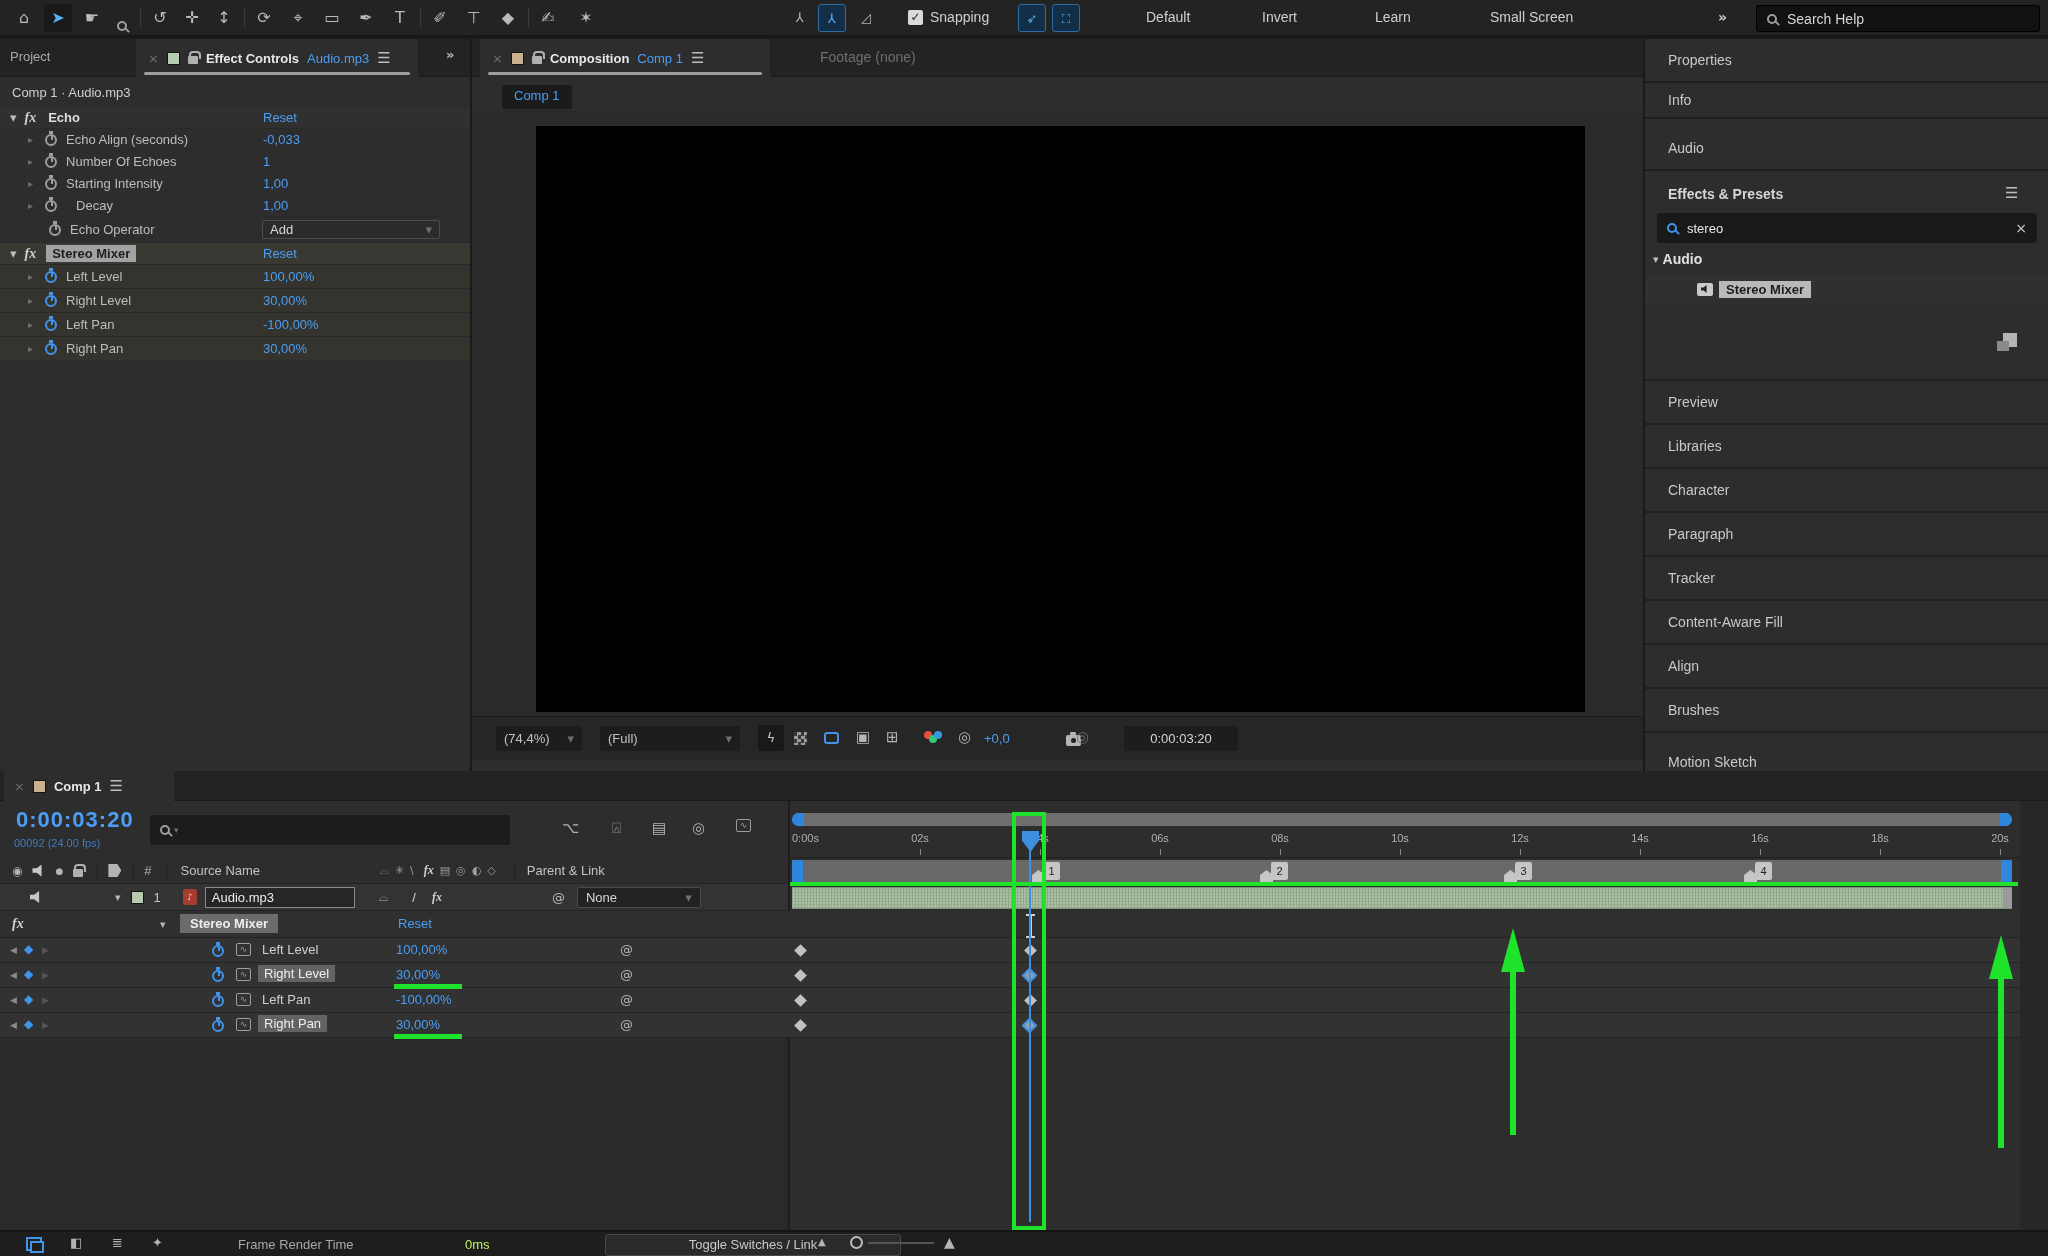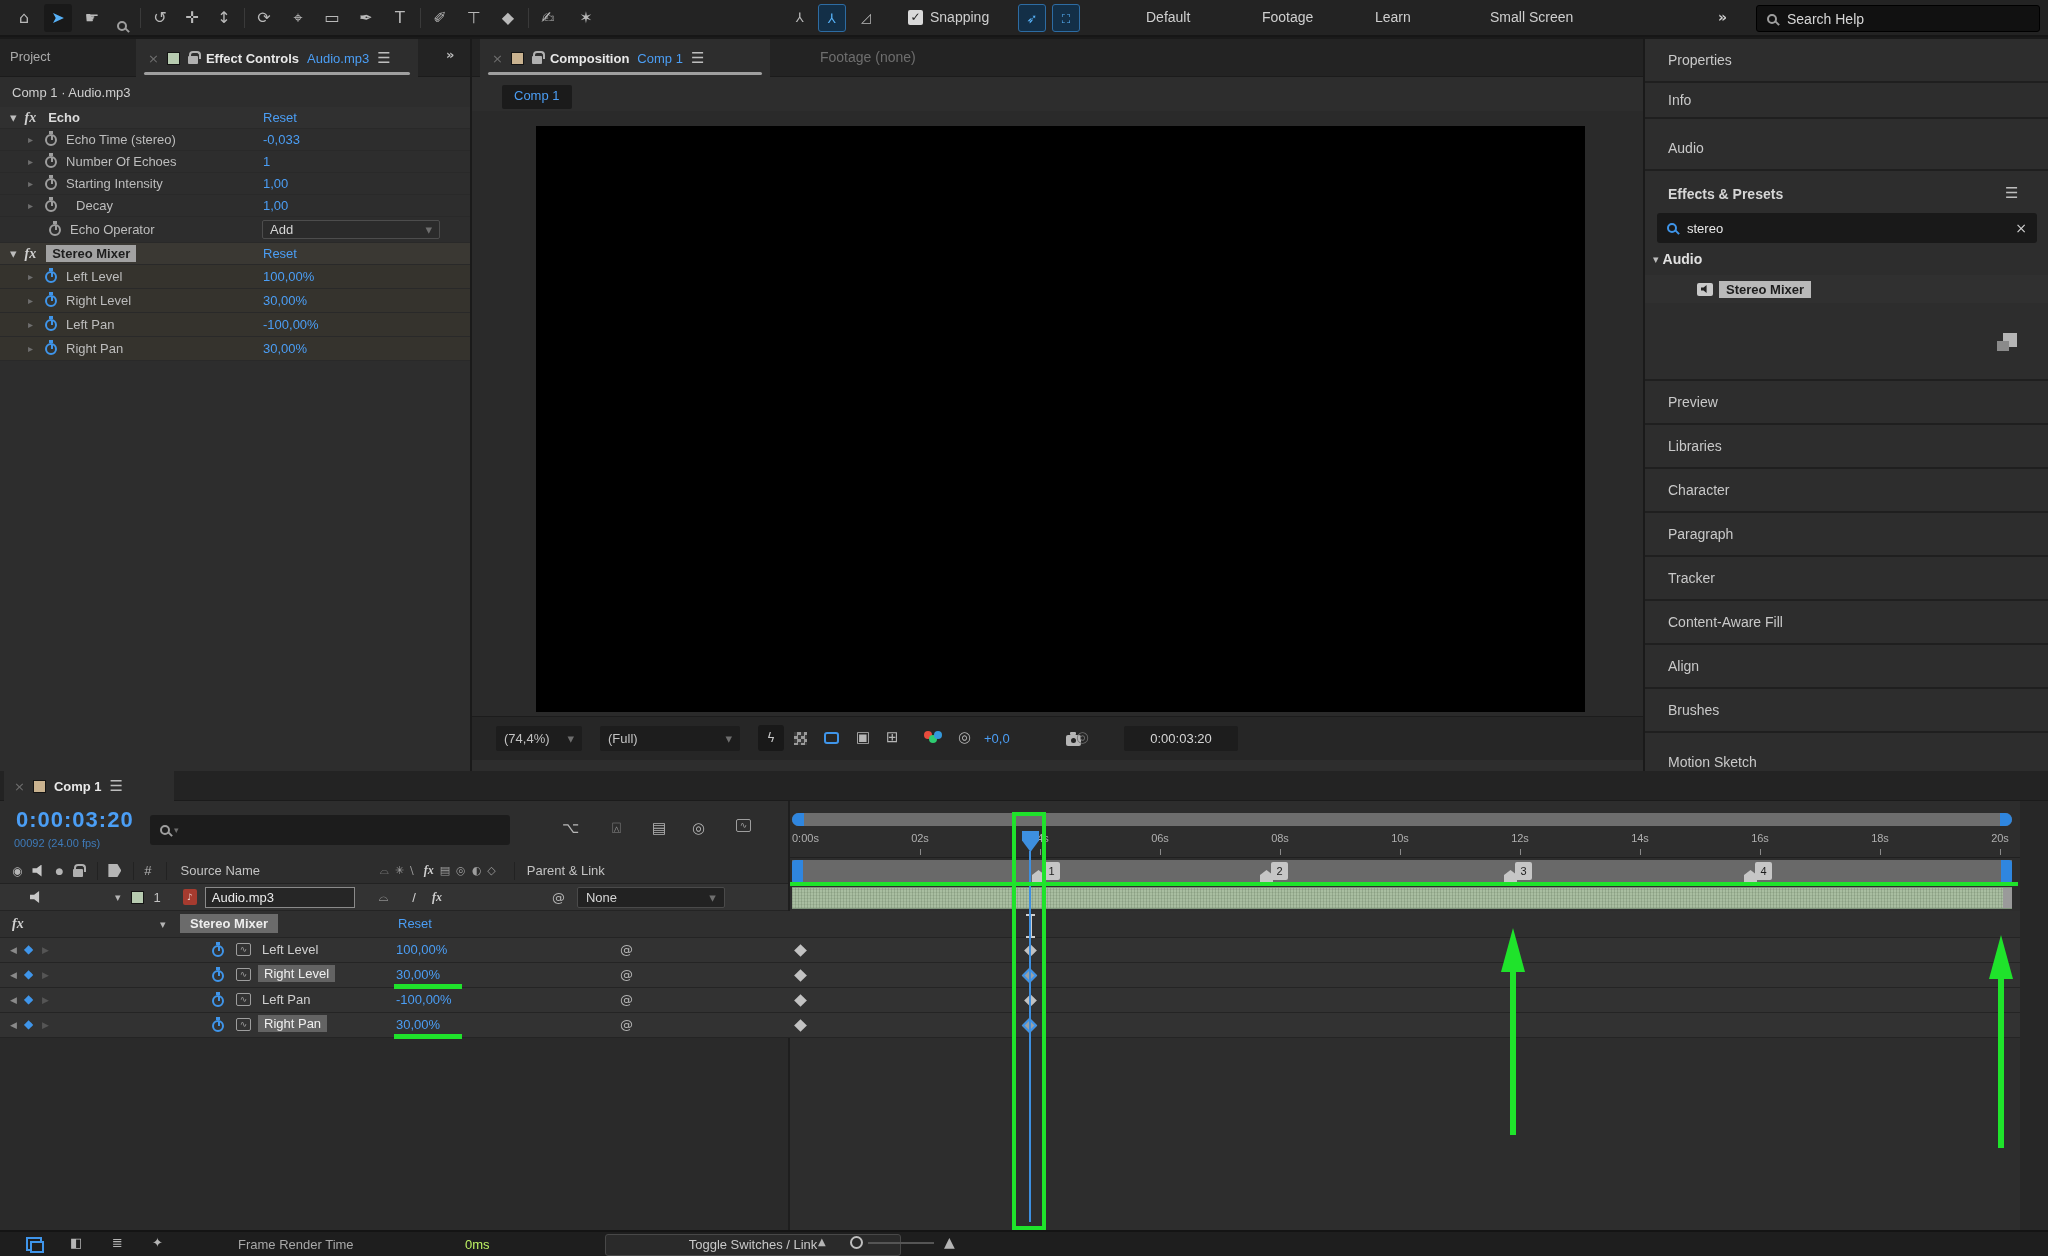--- a/index.html
+++ b/index.html
@@ -110,21 +110,21 @@
   <span class="tool g" style="left:572px">✶</span>
 
   <span class="tool g dim" style="left:786px;font-size:13px">⅄</span>
   <span class="tool g bluebox" style="left:818px;font-size:13px">⅄</span>
   <span class="tool g dim" style="left:852px;font-size:13px">◿</span>
   <span class="abs chk g" style="left:908px;top:10px">✓</span>
   <span class="ws" style="left:930px">Snapping</span>
   <span class="tool g bluebox" style="left:1018px;font-size:13px">➶</span>
   <span class="tool g bluebox" style="left:1052px;font-size:12px">⛶</span>
   <span class="ws" style="left:1146px">Default</span>
-  <span class="ws" style="left:1262px">Footage</span>
+  <span class="ws" style="left:1262px">Invert</span>
   <span class="ws" style="left:1375px">Learn</span>
   <span class="ws" style="left:1490px">Small Screen</span>
   <span class="ws g" style="left:1718px;font-weight:bold">»</span>
   <div id="searchhelp">
     <span class="mag"></span>
     <span>Search Help</span>
   </div>
 </div>
 
 <div class="panel" id="ec-panel" style="left:0;top:39px;width:470px;height:732px">
@@ -145,21 +145,21 @@
 
   <div class="ecrow" style="top:68px;background:#303030">
     <span class="g" style="margin-left:10px;color:#bdbdbd">▾</span>
     <span class="fxicon" style="margin-left:8px">fx</span>
     <span class="echdr" style="margin-left:12px">Echo</span>
     <span class="ec-val blue">Reset</span>
   </div>
   <div class="ecrow" style="top:90px">
     <span class="g dim" style="margin-left:28px;font-size:10px">▸</span>
     <span class="sw" style="margin-left:12px"></span>
-    <span class="lbl" style="margin-left:9px">Echo Time (stereo)</span>
+    <span class="lbl" style="margin-left:9px">Echo Align (seconds)</span>
     <span class="ec-val blue">-0,033</span>
   </div>
   <div class="ecrow" style="top:112px">
     <span class="g dim" style="margin-left:28px;font-size:10px">▸</span>
     <span class="sw" style="margin-left:12px"></span>
     <span class="lbl" style="margin-left:9px">Number Of Echoes</span>
     <span class="ec-val blue">1</span>
   </div>
   <div class="ecrow" style="top:134px">
     <span class="g dim" style="margin-left:28px;font-size:10px">▸</span>
@@ -414,21 +414,21 @@
     <span class="spk" style="margin-left:30px"></span>
     <span class="g" style="margin-left:72px;color:#b5b5b5;font-size:11px">▾</span>
     <span class="swatch" style="margin-left:10px;background:#b7cbb0"></span>
     <span style="margin-left:10px;color:#c3c3c3">1</span>
     <span class="g" style="margin-left:22px;width:14px;height:16px;background:#a63b2f;border-radius:2px;color:#f0d8d4;font-size:9px;text-align:center;line-height:16px">♪</span>
     <span style="margin-left:8px;width:150px;height:21px;border:1px solid #8a8a8a;background:#262626;color:#ececec;padding:2px 6px">Audio.mp3</span>
     <span class="g" style="margin-left:24px;color:#b5b5b5;font-size:12px">⌓</span>
     <span style="margin-left:24px;color:#d0d0d0">/</span>
     <span class="fxicon" style="font-size:12px;margin-left:16px">fx</span>
     <span class="g" style="margin-left:110px;color:#b5b5b5;font-size:13px">@</span>
-    <span style="margin-left:12px;width:148px;height:21px;background:#222;border:1px solid #4a4a4a;border-radius:2px;display:inline-flex;align-items:center;justify-content:space-between;padding:0 8px">
+    <span style="margin-left:12px;width:124px;height:21px;background:#222;border:1px solid #4a4a4a;border-radius:2px;display:inline-flex;align-items:center;justify-content:space-between;padding:0 8px">
       <span style="color:#d6d6d6">None</span>
       <span class="g dim">▾</span>
     </span>
   </div>
 
   <div class="abs" style="left:792px;top:116px;width:1220px;height:22px;background:#a9bea1;border-top:1px solid #7e937a;border-bottom:1px solid #7e937a;
       background-image:repeating-linear-gradient(90deg,rgba(55,75,50,.18) 0 1px,transparent 1px 3px),repeating-linear-gradient(0deg,rgba(55,75,50,.10) 0 1px,transparent 1px 3px)">
     <span class="abs" style="right:0;top:0;width:9px;height:20px;background:#9a9a9a"></span>
   </div>
   <span class="abs g" style="left:2024px;top:118px;color:#b5b5b5;font-size:13px">⚐</span>

